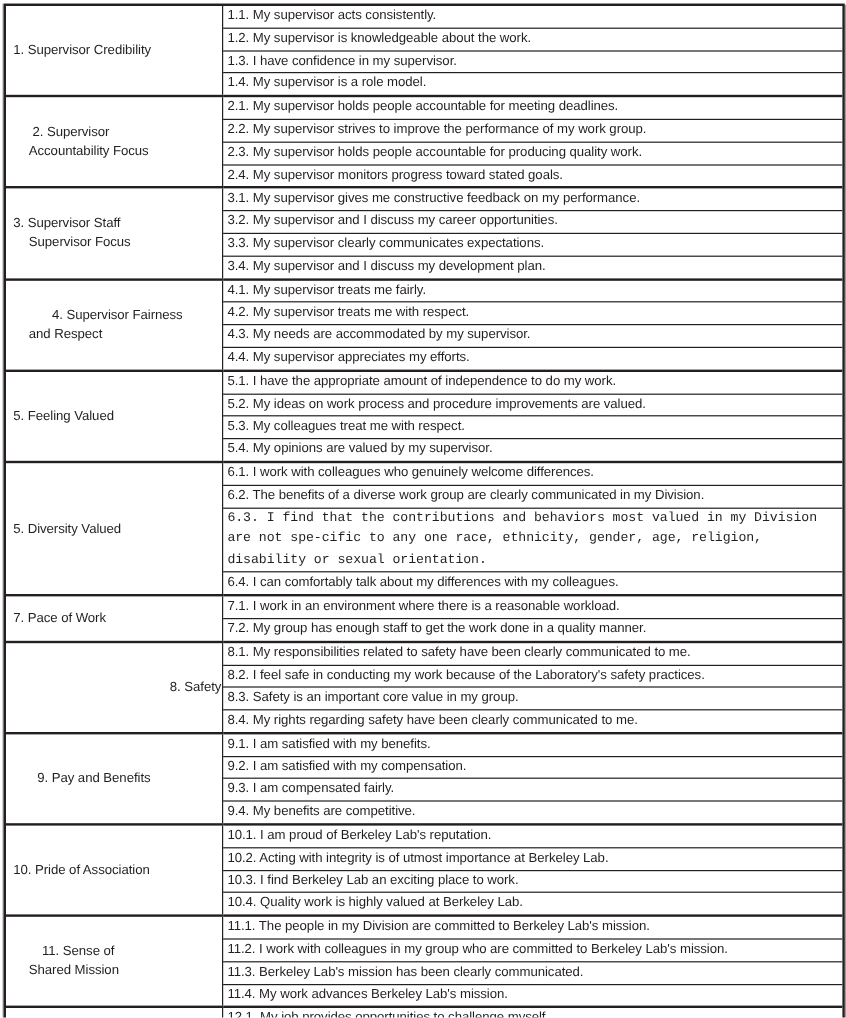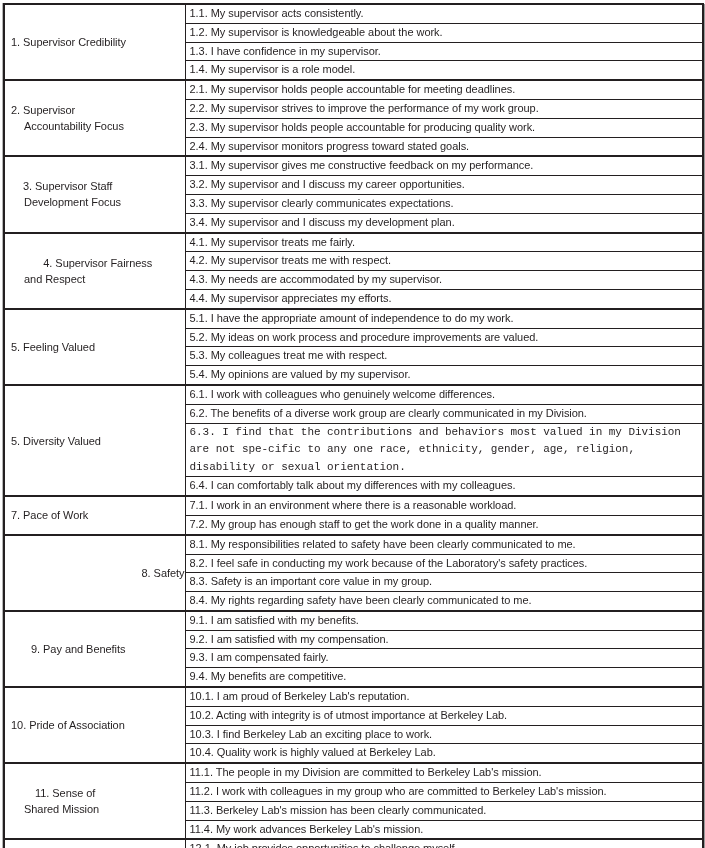--- a/index.html
+++ b/index.html
@@ -39,38 +39,38 @@
           <td class="item">1.2. My supervisor is knowledgeable about the work.</td>
         </tr>
         <tr class="">
           <td class="item">1.3. I have confidence in my supervisor.</td>
         </tr>
         <tr class="sec-last">
           <td class="item">1.4. My supervisor is a role model.</td>
         </tr>
         <tr class="sec-start">
           <td class="cat" rowspan="4">
-            <span class="l1" style="display: block;">2. Supervisor</span>
+            <span class="l1" style="display: block; margin-left: 16px;">2. Supervisor</span>
             <span class="l2">Accountability Focus</span>
           </td>
           <td class="item">2.1. My supervisor holds people accountable for meeting deadlines.</td>
         </tr>
         <tr class="">
           <td class="item">2.2. My supervisor strives to improve the performance of my work group.</td>
         </tr>
         <tr class="">
           <td class="item">2.3. My supervisor holds people accountable for producing quality work.</td>
         </tr>
         <tr class="sec-last">
           <td class="item">2.4. My supervisor monitors progress toward stated goals.</td>
         </tr>
         <tr class="sec-start">
           <td class="cat" rowspan="4">
-            <span class="l1" style="display: block; margin-left: 12px;">3. Supervisor Staff</span>
-            <span class="l2">Development Focus</span>
+            <span class="l1" style="display: block;">3. Supervisor Staff</span>
+            <span class="l2">Supervisor Focus</span>
           </td>
           <td class="item">3.1. My supervisor gives me constructive feedback on my performance.</td>
         </tr>
         <tr class="">
           <td class="item">3.2. My supervisor and I discuss my career opportunities.</td>
         </tr>
         <tr class="">
           <td class="item">3.3. My supervisor clearly communicates expectations.</td>
         </tr>
         <tr class="sec-last">

